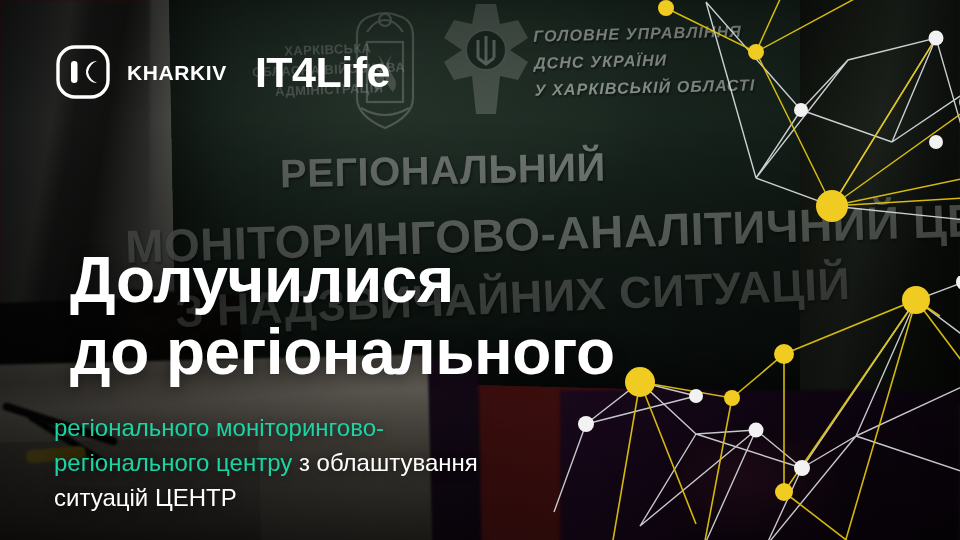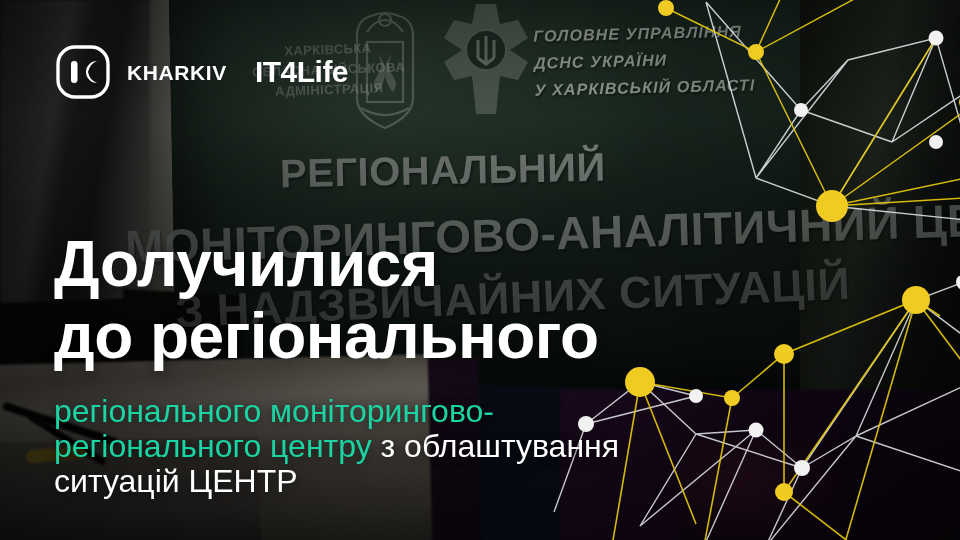--- a/index.html
+++ b/index.html
@@ -10,21 +10,21 @@
   }
   body {
     font-family: "Liberation Sans", sans-serif;
   }
 
   .banner {
     position: relative;
     width: 960px;
     height: 540px;
     overflow: hidden;
-    background: #0f172a;
+    background: #7f1d1d;
     user-select: none;
   }
 
   
   .photo {
     position: absolute;
     inset: 0;
     overflow: hidden;
   }
   
@@ -258,46 +258,46 @@
     color: #fff;
     font-weight: 700;
     font-size: 21px;
     line-height: 25px;
     letter-spacing: .6px;
   }
   .kic-words div { white-space: nowrap; }
   .it4life {
     color: #fff;
     font-weight: 700;
-    font-size: 30px;
+    font-size: 43px;
     letter-spacing: -.5px;
     margin-left: 12px;
     white-space: nowrap;
   }
 
   
   .copy {
     position: absolute;
     left: 54px;
     top: 228px;
     width: 640px;
   }
   .headline {
     color: #ffffff;
     font-size: 64px;
     font-weight: 700;
     line-height: 72px;
     letter-spacing: -.5px;
-    margin: 0;
+    margin: 16px;
     text-shadow: 0 2px 14px rgba(0,0,0,.45);
   }
   .headline div { white-space: nowrap; }
   .subhead {
     margin-top: 22px;
-    font-size: 32px;
+    font-size: 24px;
     font-weight: 400;
     line-height: 35px;
     color: #ffffff;
     text-shadow: 0 2px 10px rgba(0,0,0,.5);
   }
   .accent { color: #1ad4a3; }
 </style>
 </head>
 <body>
 

